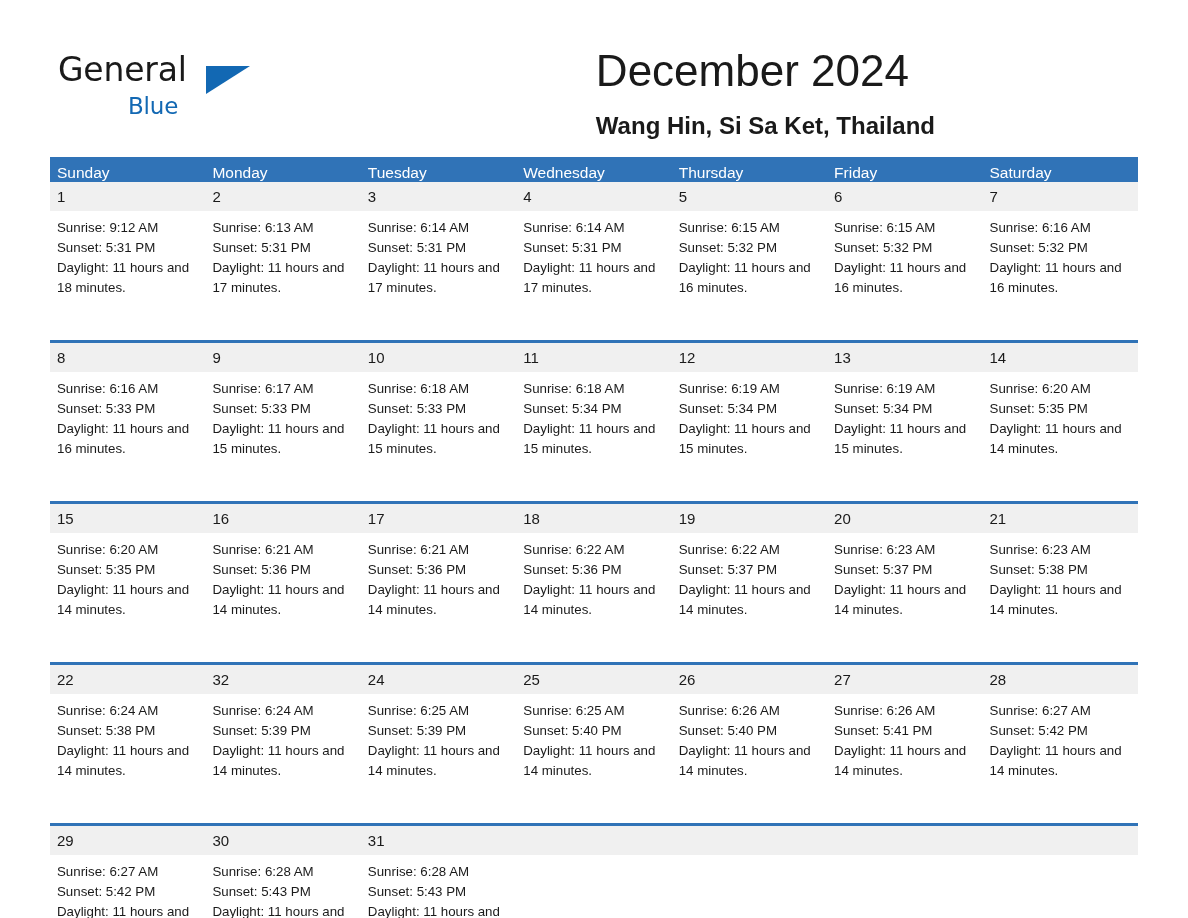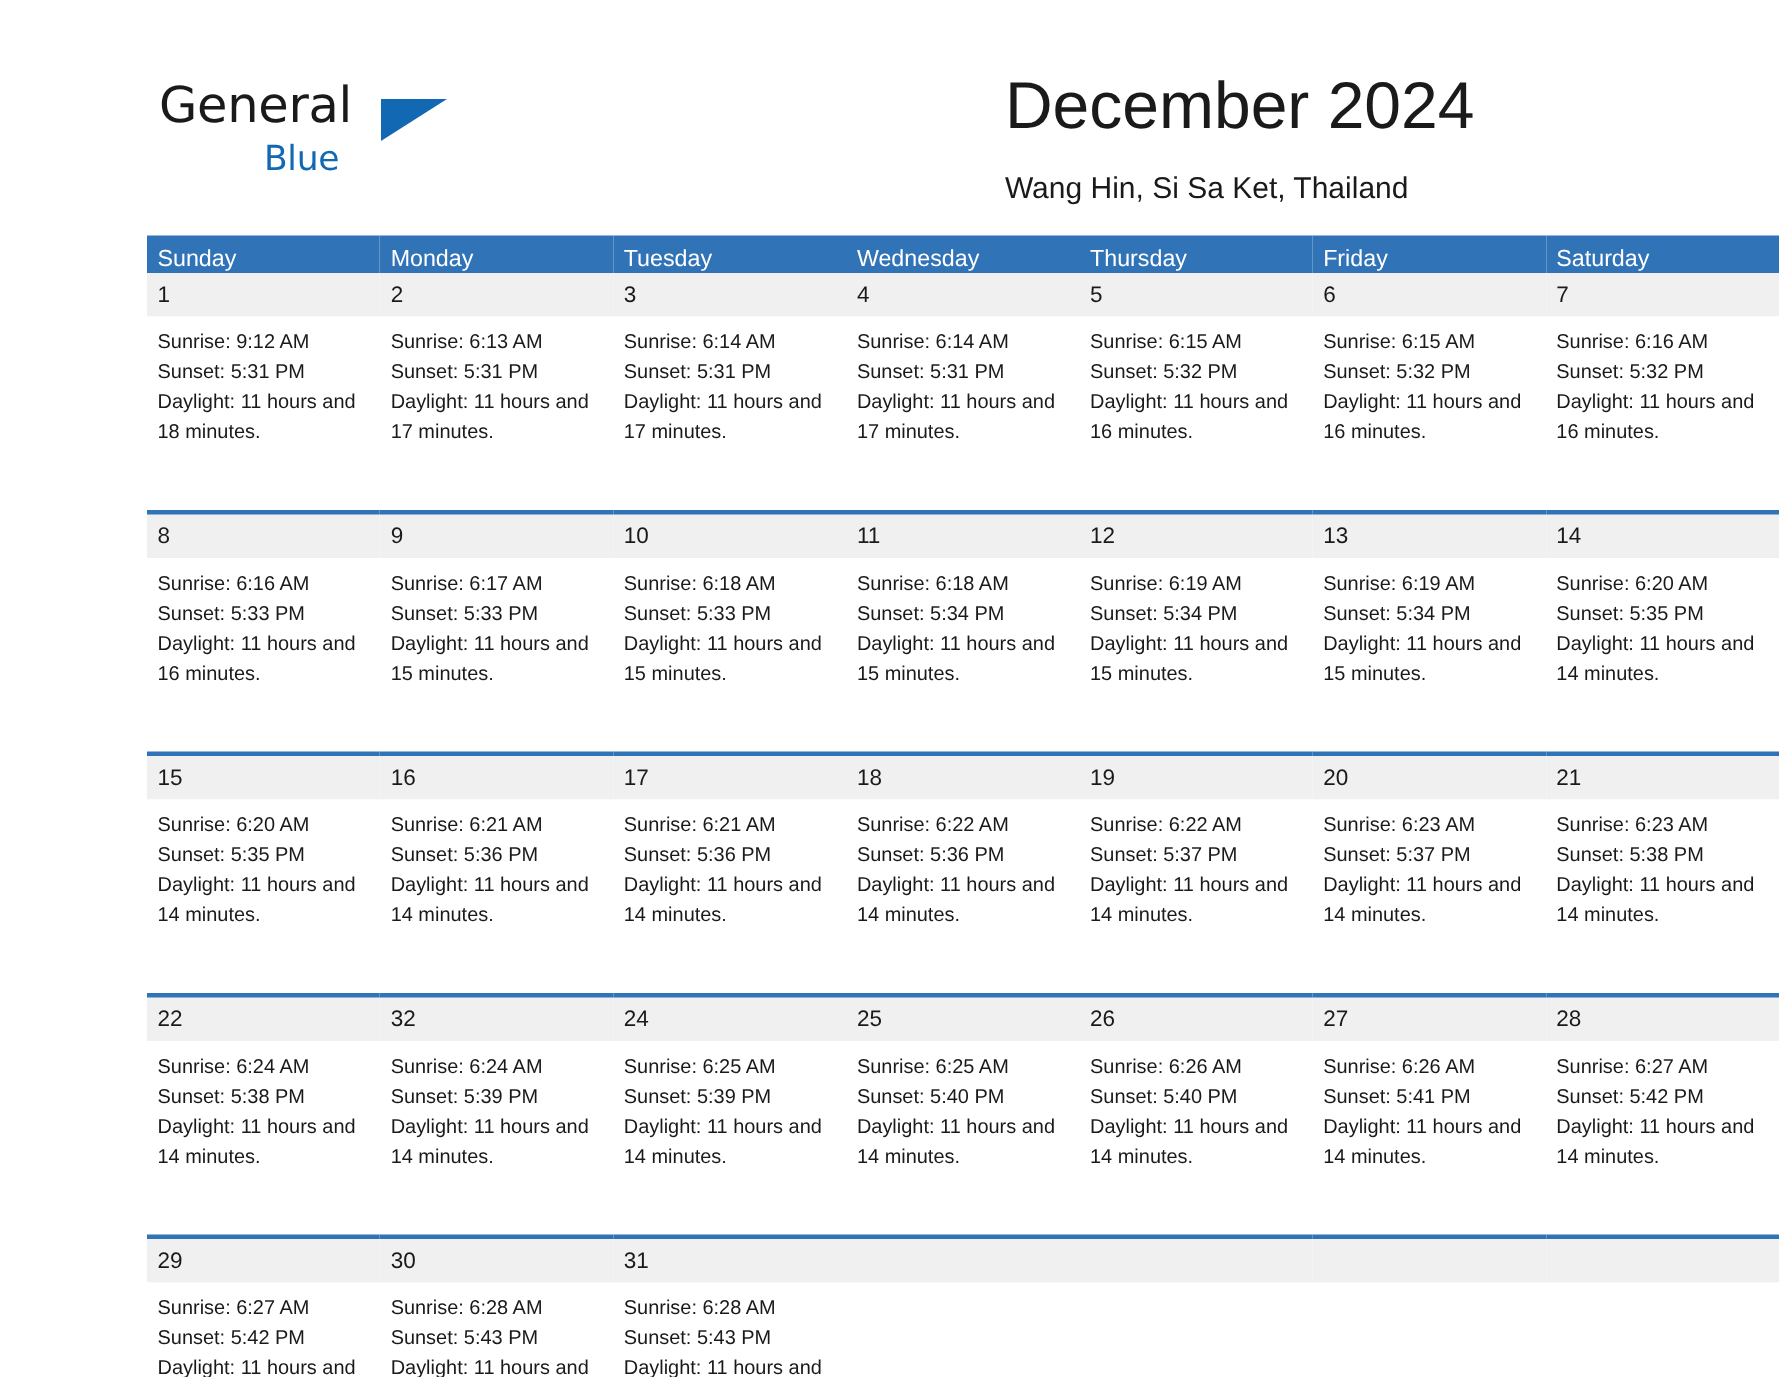--- a/index.html
+++ b/index.html
@@ -11,21 +11,20 @@
     height: 918px;
     background: #ffffff;
     font-family: "Liberation Sans", sans-serif;
     -webkit-font-smoothing: antialiased;
   }
   .page {
     position: relative;
     width: 987px;
     height: 918px;
     box-sizing: border-box;
-    margin-left: 48px;
   }
 
   
   .header {
     position: absolute;
     left: 50px;
     top: 44px;
     right: 50px;
     height: 100px;
   }
@@ -74,24 +73,24 @@
   }
   .month-title {
     font-size: 44px;
     line-height: 54px;
     color: #1a1a1a;
     font-weight: 400;
     letter-spacing: 0px;
     white-space: nowrap;
   }
   .location-title {
-    font-size: 20px;
+    font-size: 24px;
     line-height: 32px;
     color: #1a1a1a;
-    font-weight: 400;
+    font-weight: 700;
     margin-top: 12px;
     white-space: nowrap;
   }
 
   
   .calendar {
     position: absolute;
     left: 50px;
     top: 157px;
     width: 1088px;

